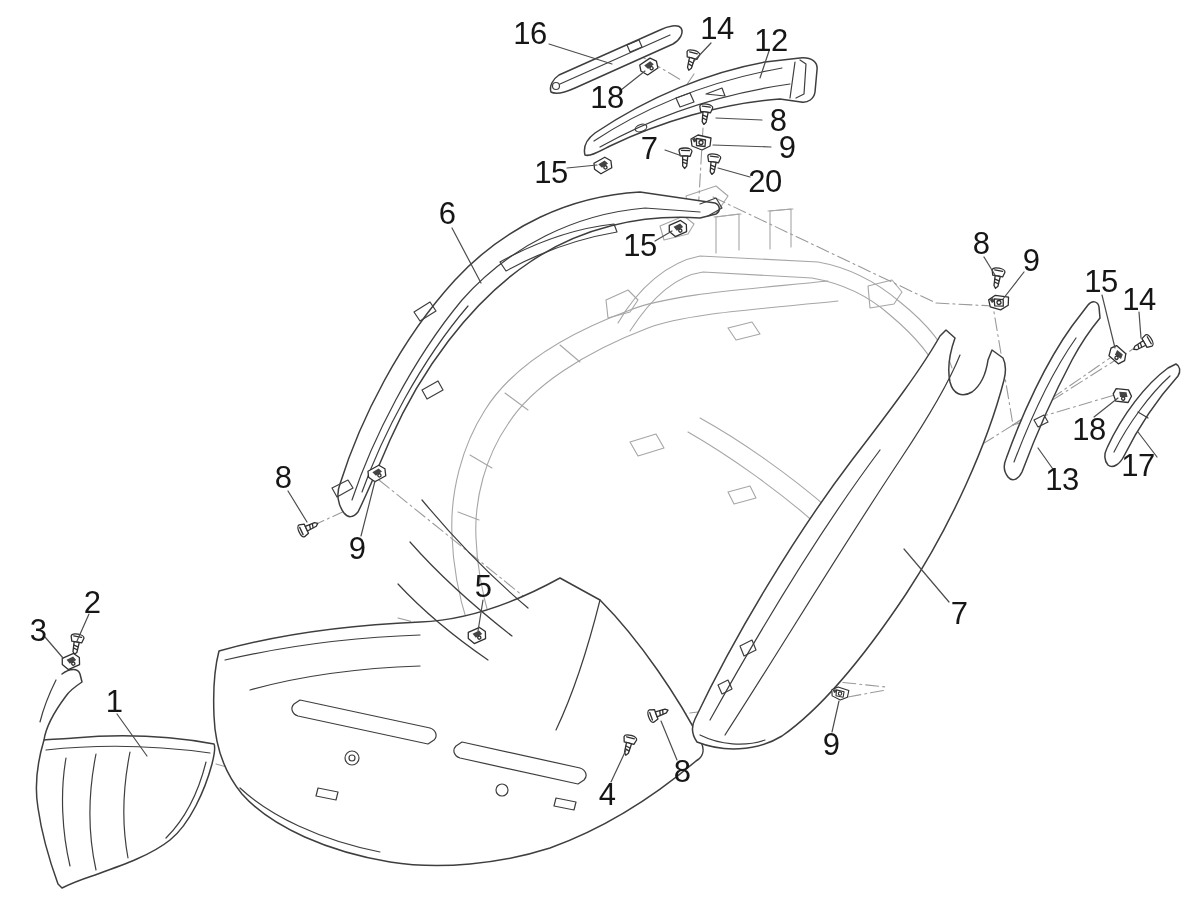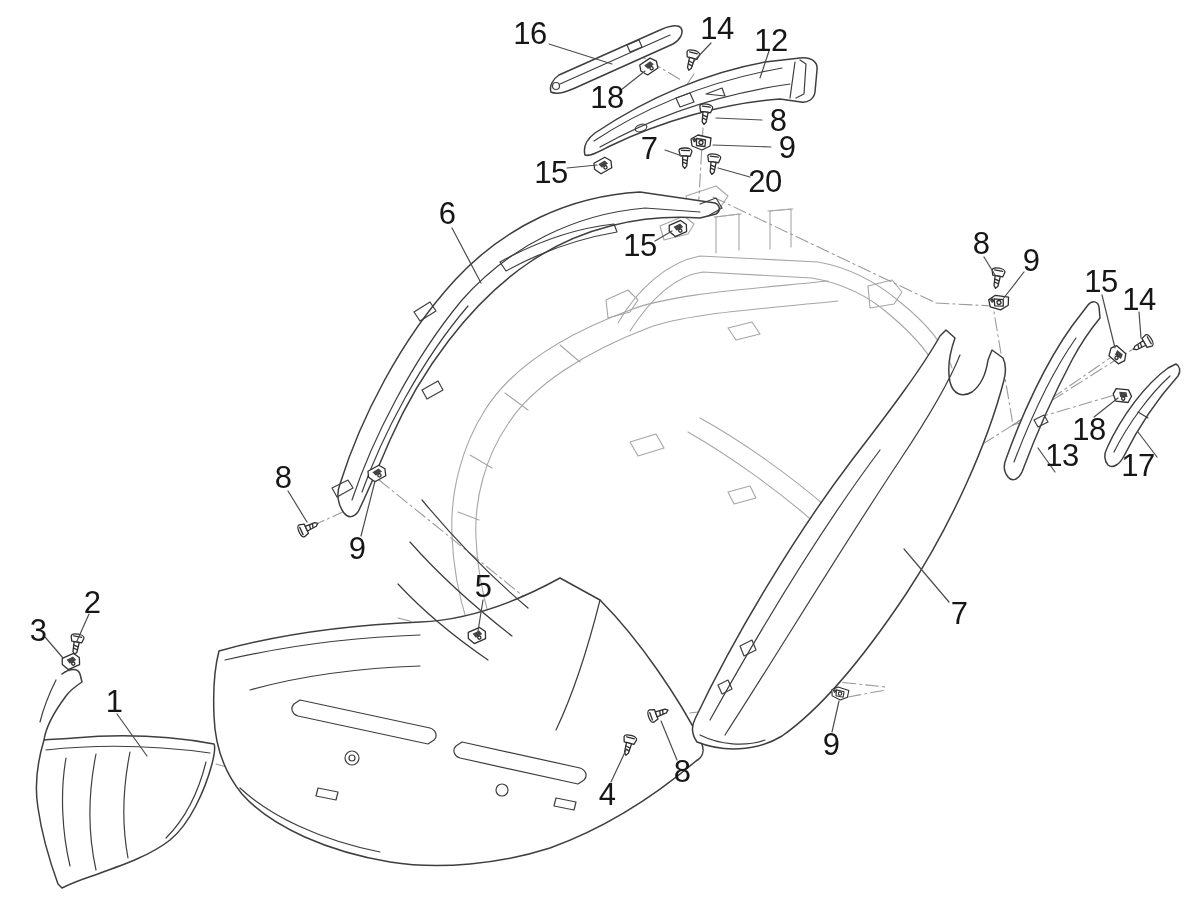--- a/index.html
+++ b/index.html
@@ -239,21 +239,21 @@
 <div class="c" style="left:649px;top:148px">7</div>
 <div class="c" style="left:551px;top:172px">15</div>
 <div class="c" style="left:765px;top:181px">20</div>
 <div class="c" style="left:447px;top:213px">6</div>
 <div class="c" style="left:640px;top:245px">15</div>
 <div class="c" style="left:981px;top:243px">8</div>
 <div class="c" style="left:1031px;top:260px">9</div>
 <div class="c" style="left:1101px;top:281px">15</div>
 <div class="c" style="left:1139px;top:299px">14</div>
 <div class="c" style="left:1089px;top:429px">18</div>
-<div class="c" style="left:1062px;top:455px">13</div>
+<div class="c" style="left:1062px;top:479px">13</div>
 <div class="c" style="left:1138px;top:465px">17</div>
 <div class="c" style="left:283px;top:477px">8</div>
 <div class="c" style="left:357px;top:548px">9</div>
 <div class="c" style="left:483px;top:586px">5</div>
 <div class="c" style="left:959px;top:613px">7</div>
 <div class="c" style="left:92px;top:602px">2</div>
 <div class="c" style="left:38px;top:630px">3</div>
 <div class="c" style="left:114px;top:701px">1</div>
 <div class="c" style="left:607px;top:794px">4</div>
 <div class="c" style="left:682px;top:771px">8</div>

